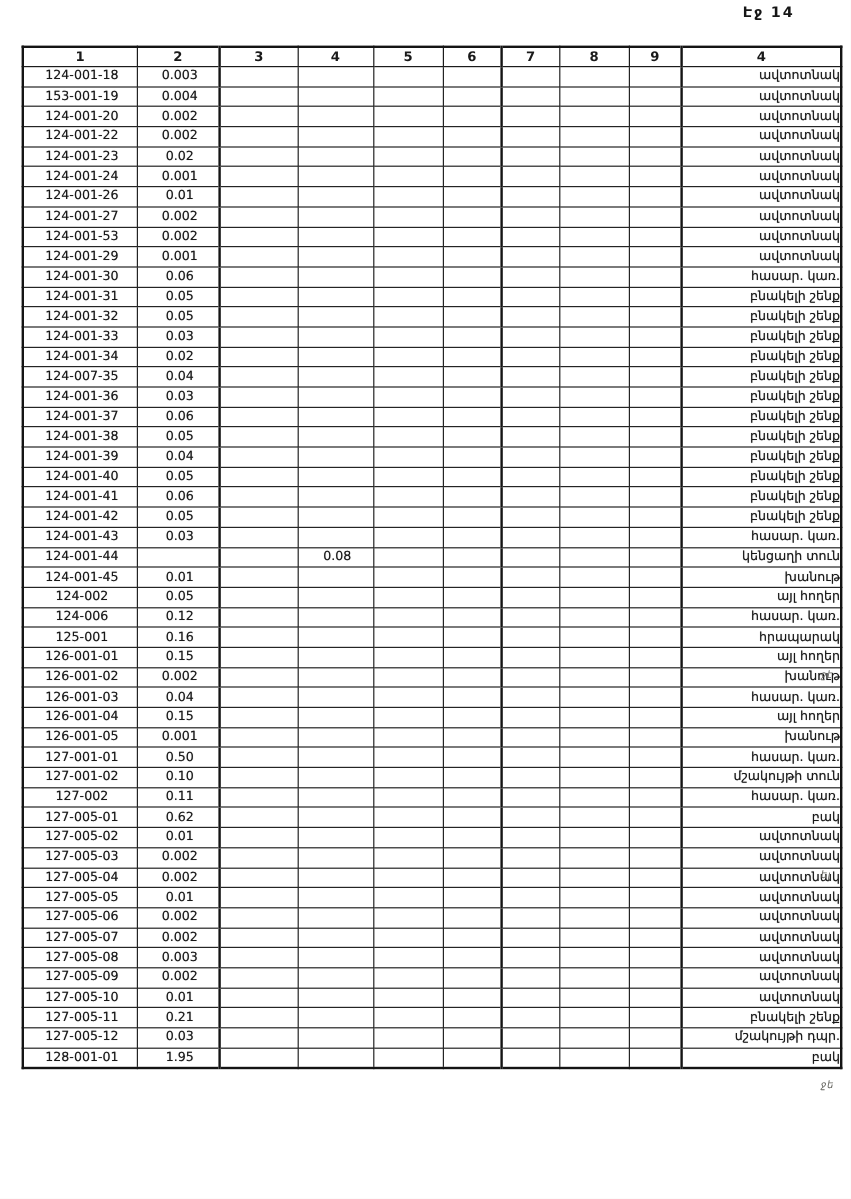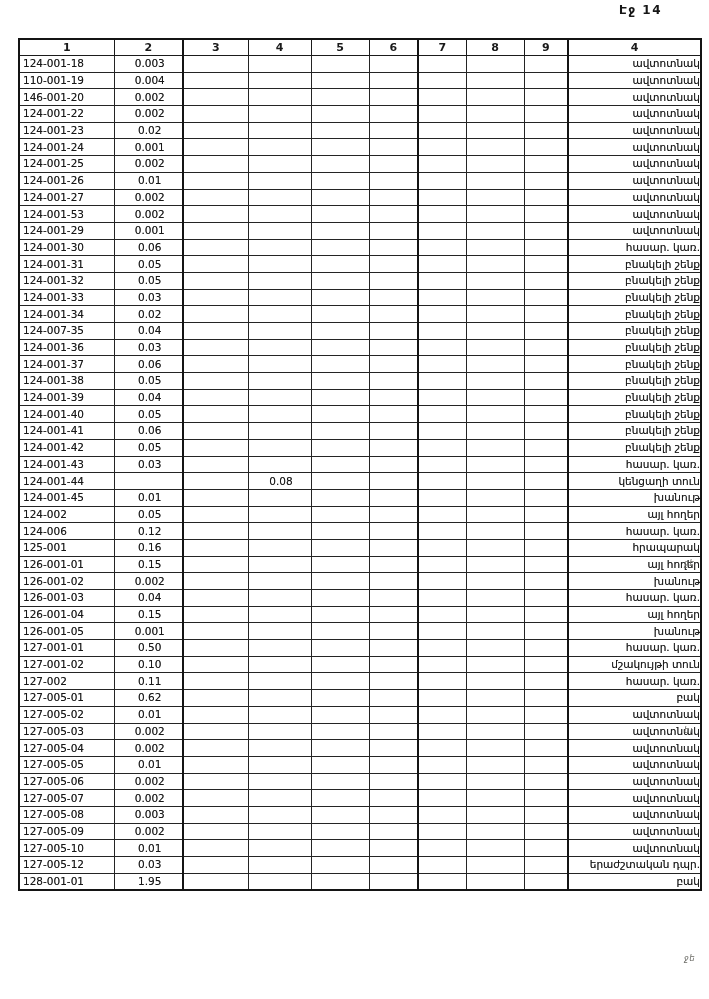--- a/index.html
+++ b/index.html
@@ -51,21 +51,21 @@
     color:#181818;
     text-shadow:0 0 0.6px rgba(20,20,20,0.55);
   }
   
   table.sheet th:nth-child(3), table.sheet td:nth-child(3),
   table.sheet th:nth-child(7), table.sheet td:nth-child(7),
   table.sheet th:nth-child(10), table.sheet td:nth-child(10){
     border-left-width:2px;
     border-left-color:#141414;
   }
-  td.c-code{text-align:left;padding-left:5px;margin-top:44px;}
+  td.c-code{text-align:center;padding-left:5px;margin-top:44px;}
   td.c-num{text-align:center;padding-left:0;}
   td.c-use{text-align:right;padding-left:4px;font-size:10.3px;}
   .margin-note{
     position:absolute;
     left:684px;
     font-size:8.5px;
     font-style:italic;
     color:#6b6b66;
     letter-spacing:0.5px;
   }
@@ -111,33 +111,33 @@
       <td class="c-num"></td>
       <td class="c-num"></td>
       <td class="c-num"></td>
       <td class="c-num"></td>
       <td class="c-num"></td>
       <td class="c-num"></td>
       <td class="c-num"></td>
       <td class="c-use">ավտոտնակ</td>
     </tr>
         <tr>
-      <td class="c-code">110-001-19</td>
+      <td class="c-code">153-001-19</td>
       <td class="c-num">0.004</td>
       <td class="c-num"></td>
       <td class="c-num"></td>
       <td class="c-num"></td>
       <td class="c-num"></td>
       <td class="c-num"></td>
       <td class="c-num"></td>
       <td class="c-num"></td>
       <td class="c-use">ավտոտնակ</td>
     </tr>
         <tr>
-      <td class="c-code">146-001-20</td>
+      <td class="c-code">124-001-20</td>
       <td class="c-num">0.002</td>
       <td class="c-num"></td>
       <td class="c-num"></td>
       <td class="c-num"></td>
       <td class="c-num"></td>
       <td class="c-num"></td>
       <td class="c-num"></td>
       <td class="c-num"></td>
       <td class="c-use">ավտոտնակ</td>
     </tr>
@@ -171,32 +171,20 @@
       <td class="c-num"></td>
       <td class="c-num"></td>
       <td class="c-num"></td>
       <td class="c-num"></td>
       <td class="c-num"></td>
       <td class="c-num"></td>
       <td class="c-num"></td>
       <td class="c-use">ավտոտնակ</td>
     </tr>
         <tr>
-      <td class="c-code">124-001-25</td>
-      <td class="c-num">0.002</td>
-      <td class="c-num"></td>
-      <td class="c-num"></td>
-      <td class="c-num"></td>
-      <td class="c-num"></td>
-      <td class="c-num"></td>
-      <td class="c-num"></td>
-      <td class="c-num"></td>
-      <td class="c-use">ավտոտնակ</td>
-    </tr>
-        <tr>
       <td class="c-code">124-001-26</td>
       <td class="c-num">0.01</td>
       <td class="c-num"></td>
       <td class="c-num"></td>
       <td class="c-num"></td>
       <td class="c-num"></td>
       <td class="c-num"></td>
       <td class="c-num"></td>
       <td class="c-num"></td>
       <td class="c-use">ավտոտնակ</td>
@@ -675,42 +663,54 @@
       <td class="c-num"></td>
       <td class="c-num"></td>
       <td class="c-num"></td>
       <td class="c-num"></td>
       <td class="c-num"></td>
       <td class="c-num"></td>
       <td class="c-num"></td>
       <td class="c-use">ավտոտնակ</td>
     </tr>
         <tr>
+      <td class="c-code">127-005-11</td>
+      <td class="c-num">0.21</td>
+      <td class="c-num"></td>
+      <td class="c-num"></td>
+      <td class="c-num"></td>
+      <td class="c-num"></td>
+      <td class="c-num"></td>
+      <td class="c-num"></td>
+      <td class="c-num"></td>
+      <td class="c-use">բնակելի շենք</td>
+    </tr>
+        <tr>
       <td class="c-code">127-005-12</td>
       <td class="c-num">0.03</td>
       <td class="c-num"></td>
       <td class="c-num"></td>
       <td class="c-num"></td>
       <td class="c-num"></td>
       <td class="c-num"></td>
       <td class="c-num"></td>
       <td class="c-num"></td>
-      <td class="c-use">երաժշտական դպր.</td>
+      <td class="c-use">մշակույթի դպր.</td>
     </tr>
         <tr>
       <td class="c-code">128-001-01</td>
       <td class="c-num">1.95</td>
       <td class="c-num"></td>
       <td class="c-num"></td>
       <td class="c-num"></td>
       <td class="c-num"></td>
       <td class="c-num"></td>
       <td class="c-num"></td>
       <td class="c-num"></td>
       <td class="c-use">բակ</td>
     </tr>
       </tbody>
   </table>
 
 <div class="margin-note" style="top: 558px;">ջէ</div>
     <div class="margin-note" style="top: 725px;">ել</div>
-    <div class="margin-note" style="top: 953px;">ջե</div>
+    <div class="margin-note" style="top: 900px;">ջե</div>
   </div>
 
 </body></html>

